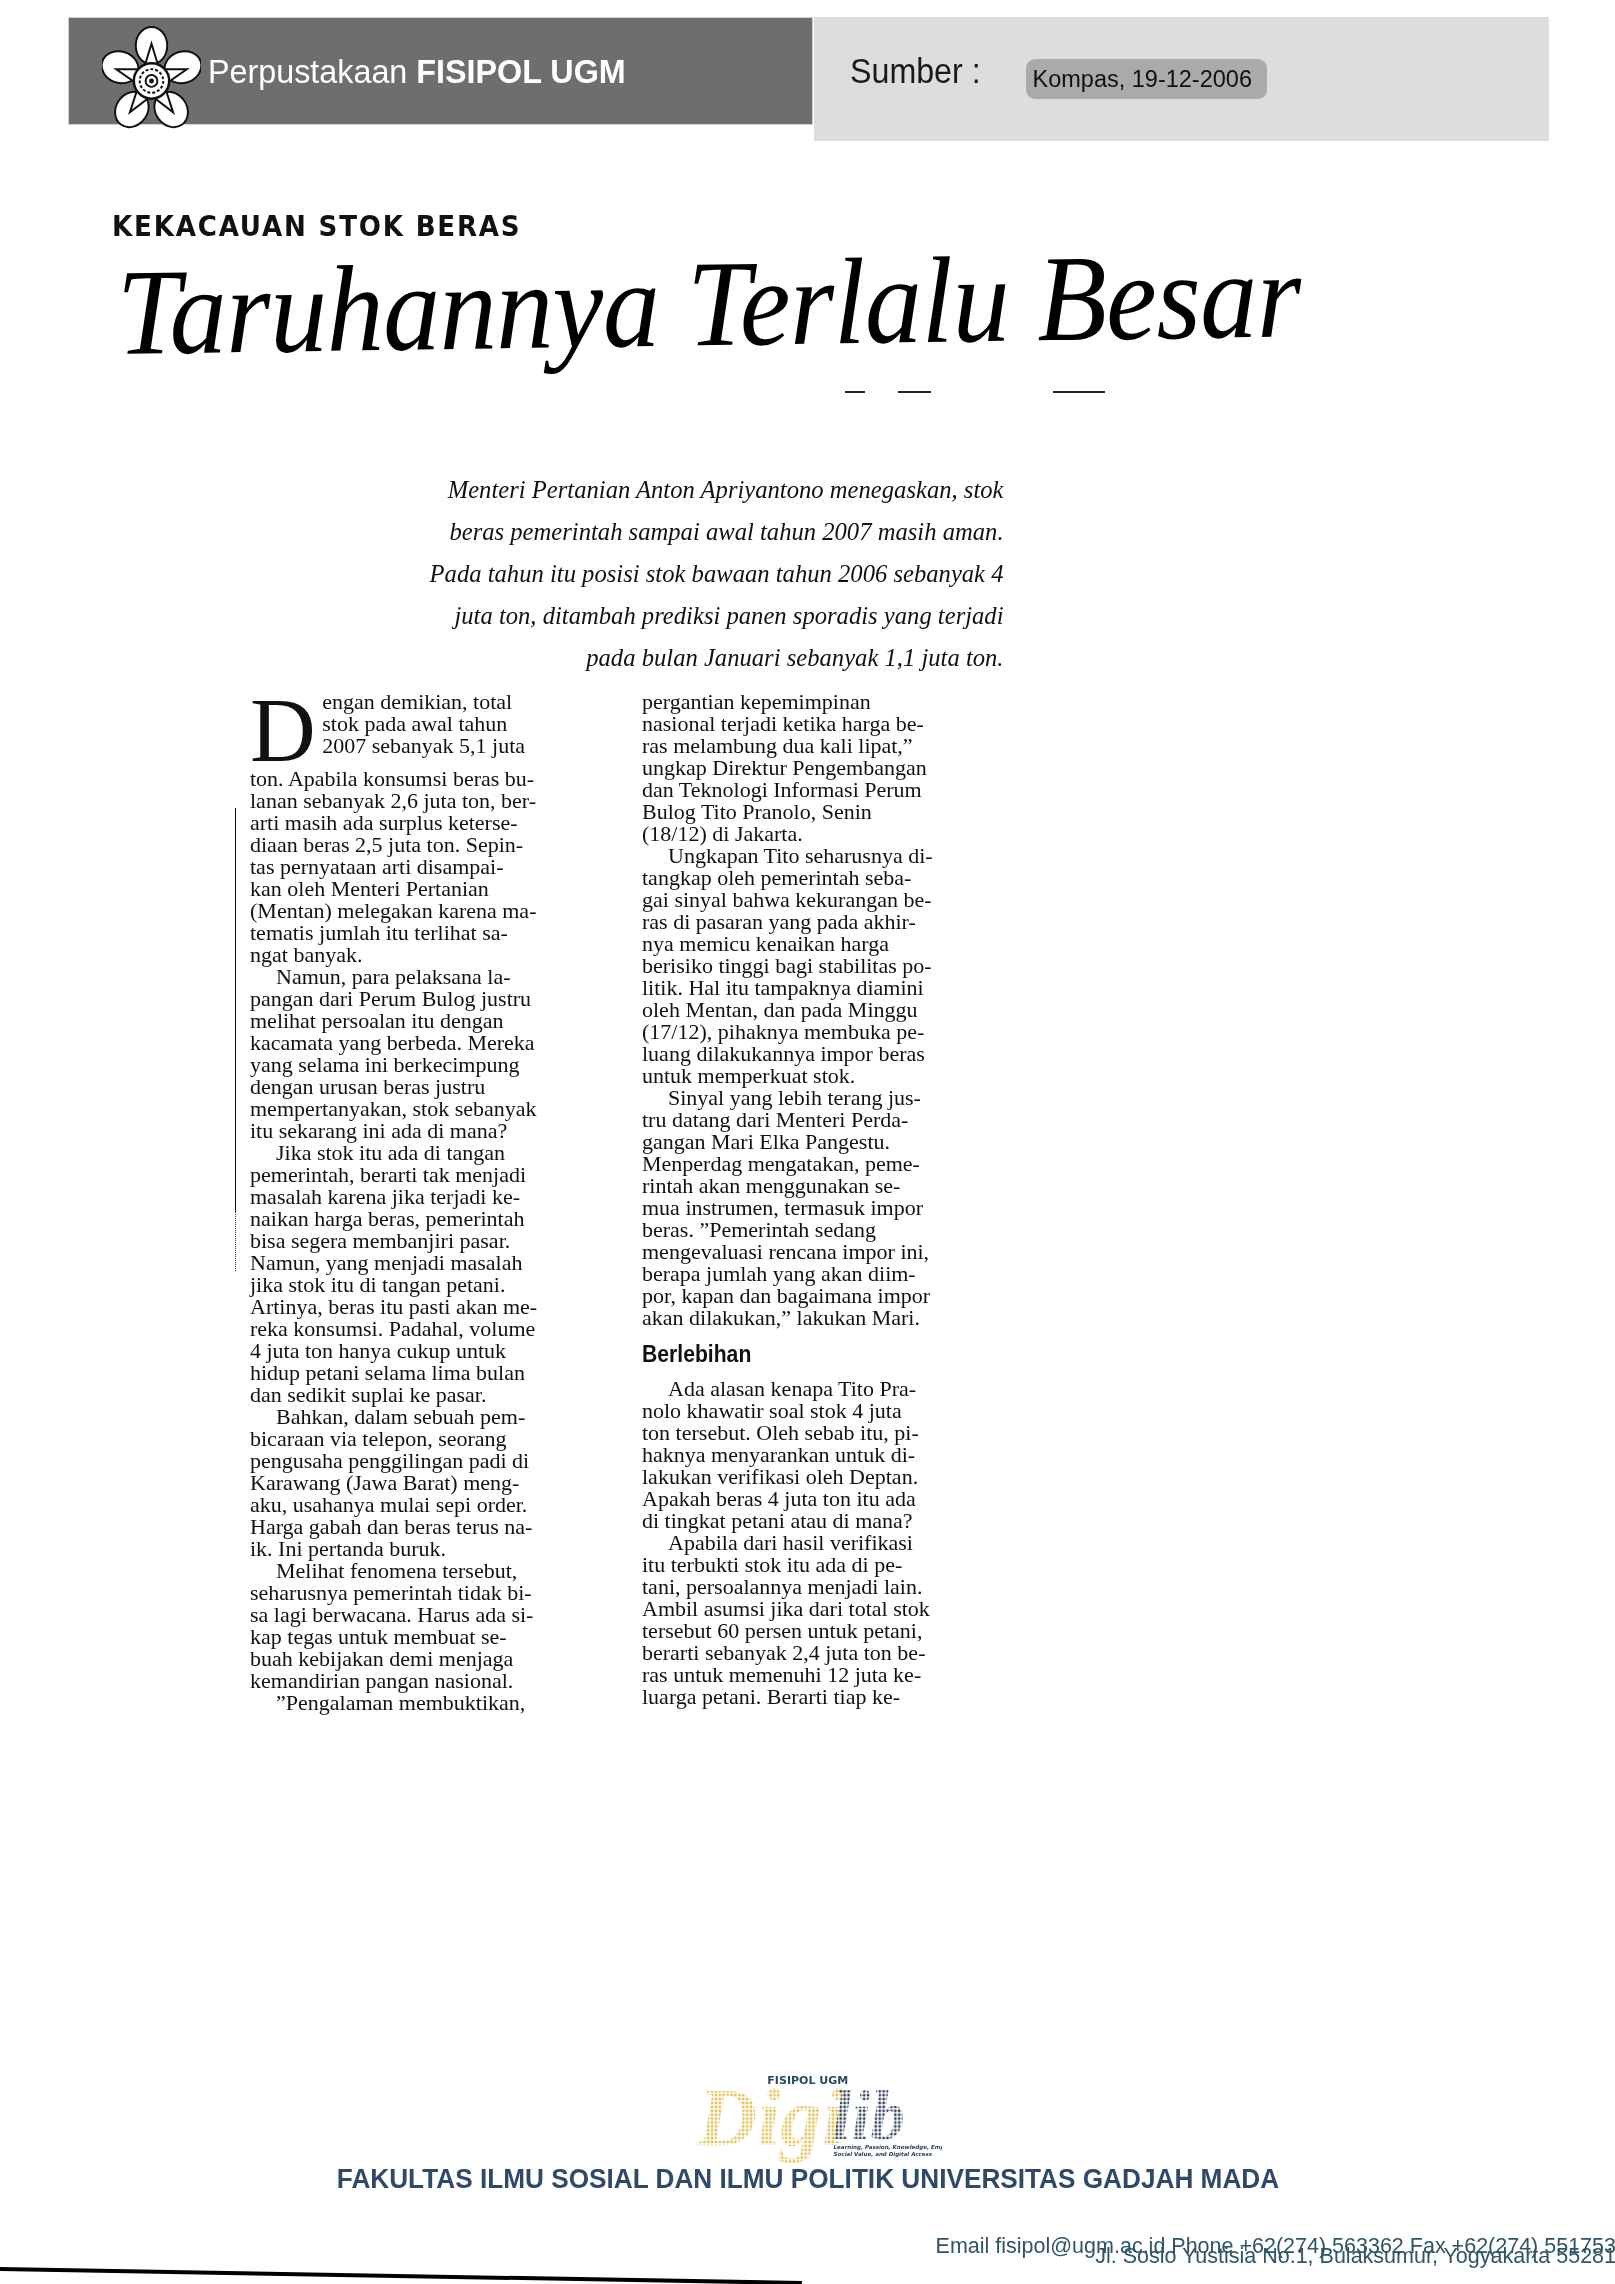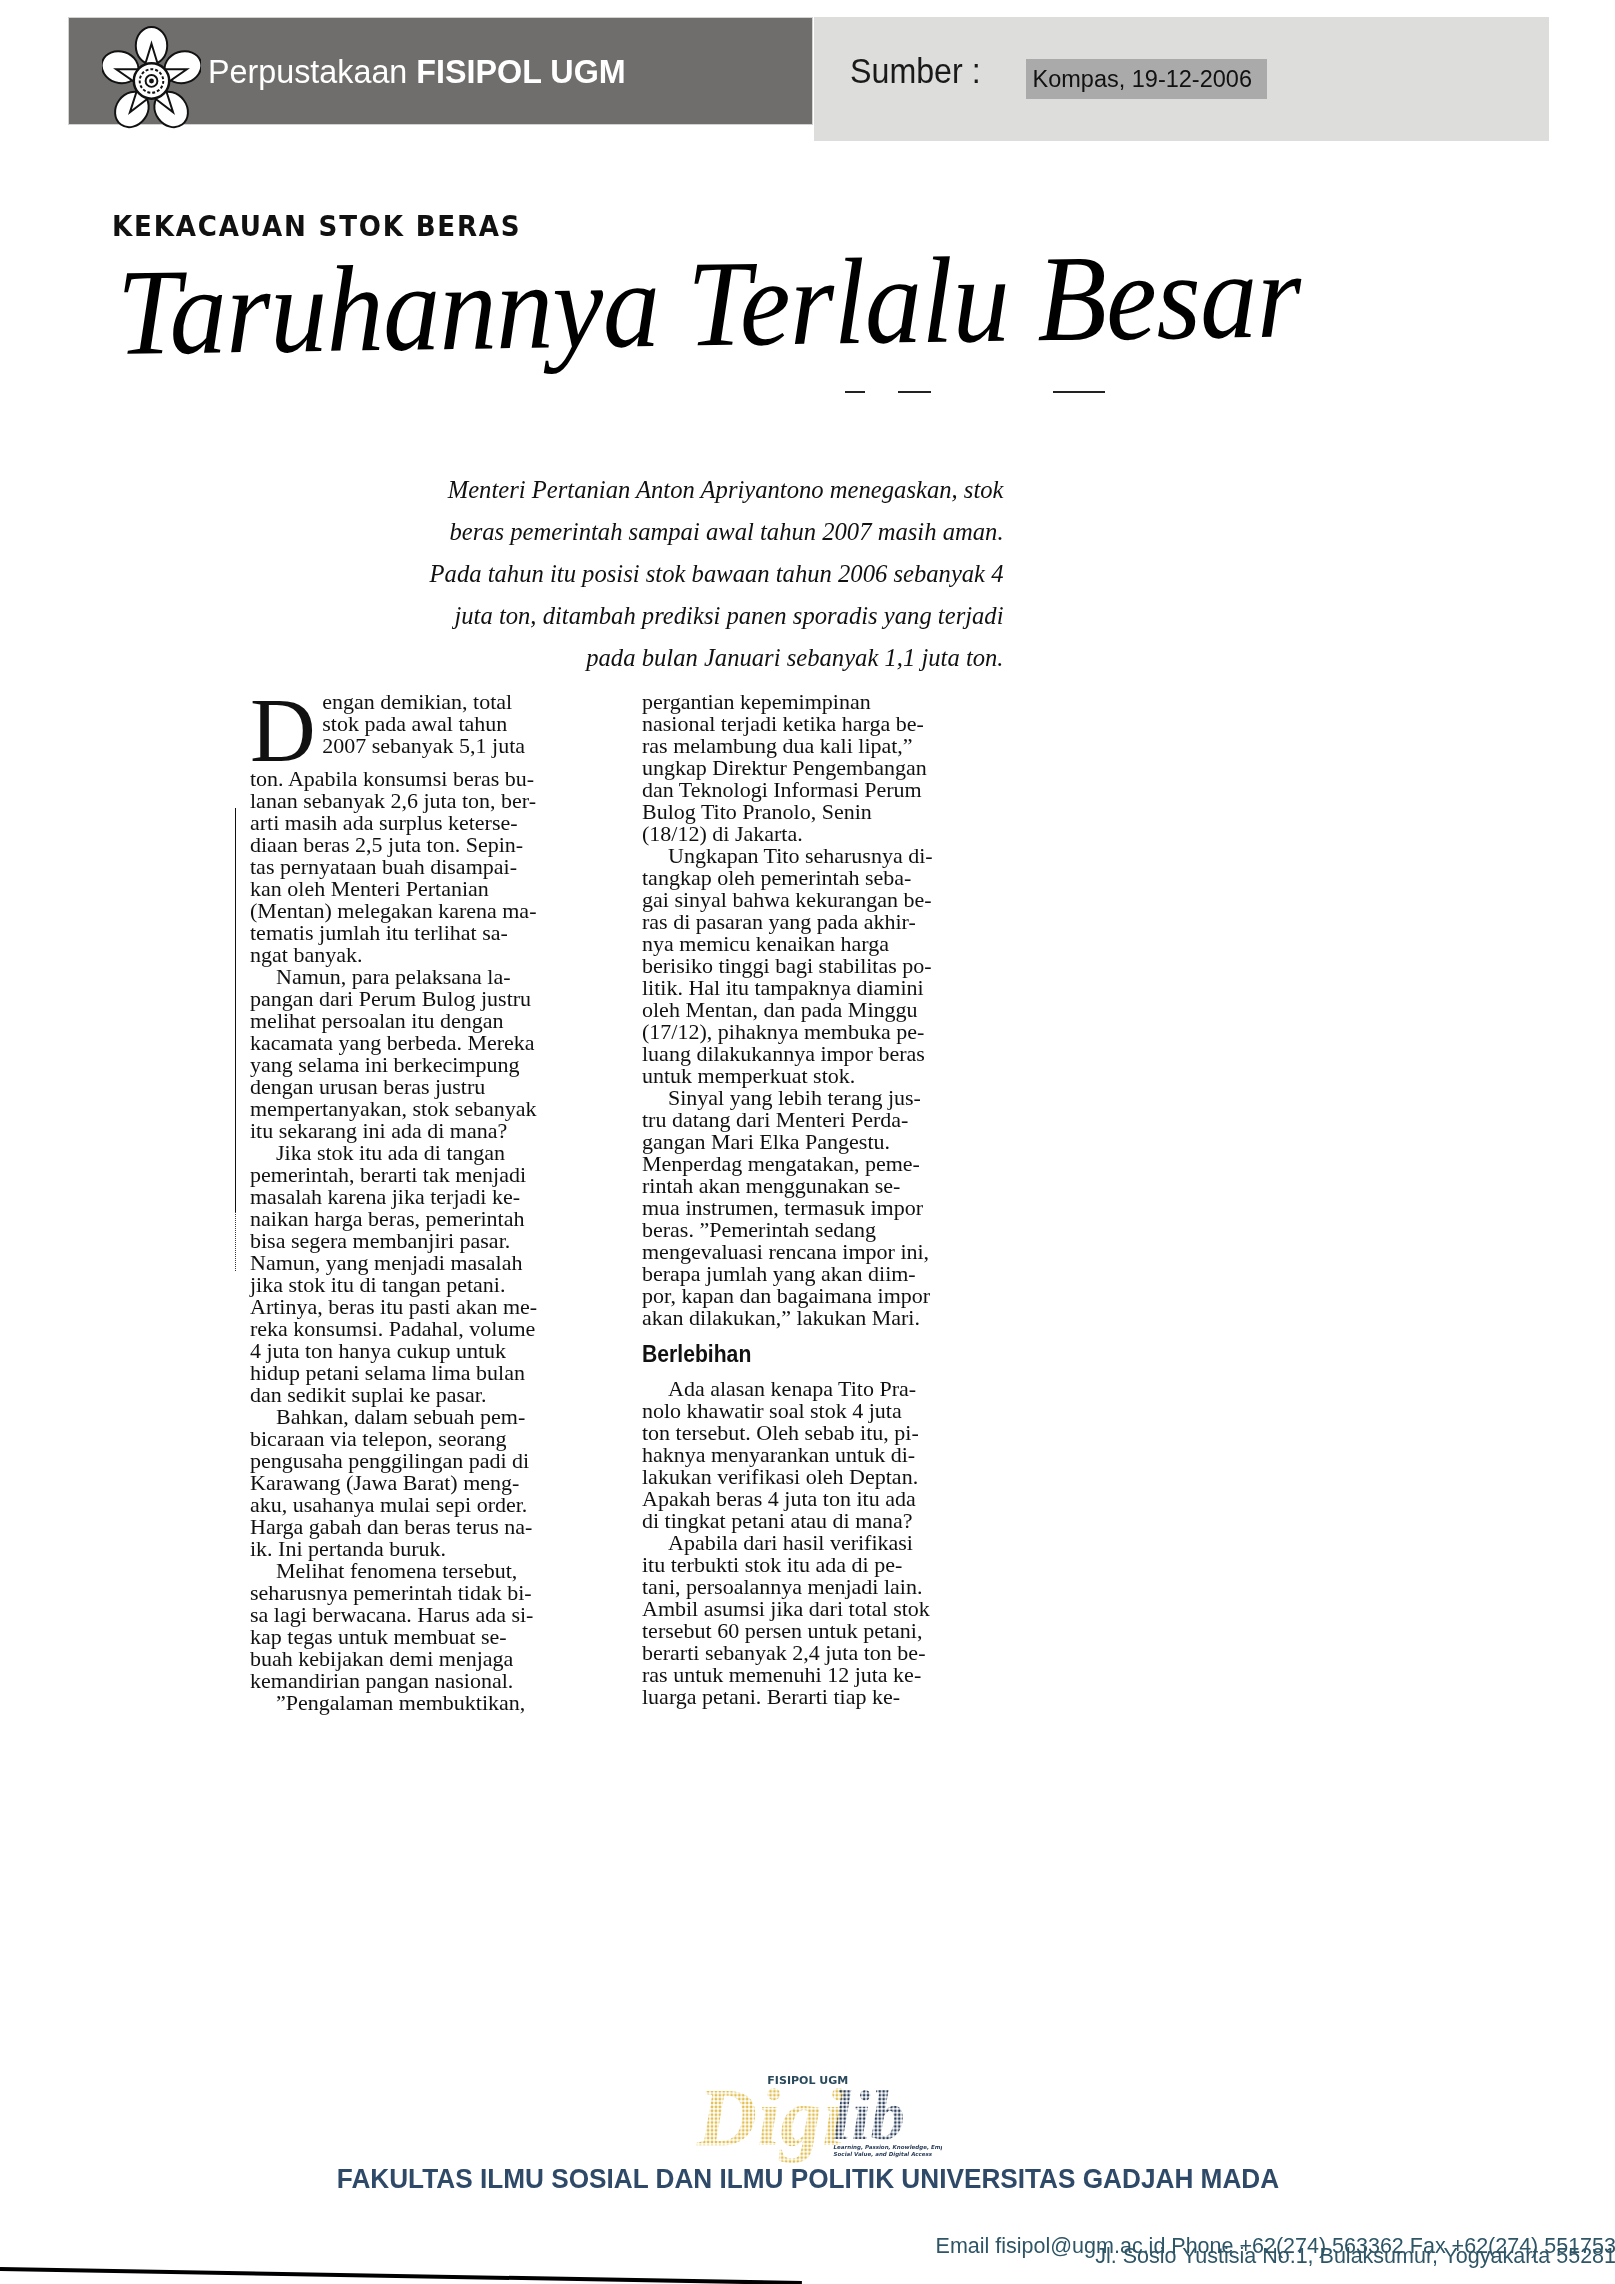--- a/index.html
+++ b/index.html
@@ -5,21 +5,21 @@
   html, body { margin: 0; padding: 0; background: #ffffff; }
   body { width: 1616px; height: 2284px; position: relative; overflow: hidden; font-family: "Liberation Serif", serif; color: #111; }
 
   
   .hdr-left { position: absolute; left: 68px; top: 17px; width: 745px; height: 108px; background: #6f6e6c; border: 1.3px solid #d2d2d2; box-sizing: border-box; }
   .hdr-right { position: absolute; left: 814px; top: 17px; width: 735px; height: 124px; background: #dddddc; }
   .logo { position: absolute; left: 33px; top: 7.8px; width: 99px; height: 108px; }
   .lib-title { position: absolute; left: 139px; top: 34px; font-family: "Liberation Sans", sans-serif; font-size: 34px; color: #ffffff; white-space: nowrap; transform: scaleX(0.95); transform-origin: left; }
   .lib-title b { font-weight: bold; }
   .sumber-label { position: absolute; left: 36px; top: 34px; font-family: "Liberation Sans", sans-serif; font-size: 35px; color: #1a1a1a; transform: scaleX(0.92); transform-origin: left; }
-  .sumber-value { position: absolute; left: 212px; top: 42px; width: 241px; height: 40px; background: #aaaaaa; font-family: "Liberation Sans", sans-serif; font-size: 23.5px; color: #111; line-height: 40px; padding-left: 6.5px; box-sizing: border-box; white-space: nowrap; }
+  .sumber-value { position: absolute; left: 212px; top: 42px; width: 241px; height: 40px; background: #aaaaaa; font-family: "Liberation Sans", sans-serif; font-size: 23.5px; color: #111; line-height: 40px; padding-left: 6.5px; box-sizing: border-box; white-space: nowrap; border-radius: 9px; }
 
   
   .kicker { position: absolute; left: 112px; top: 209px; font-family: "DejaVu Sans", sans-serif; font-weight: bold; font-size: 29px; letter-spacing: 2px; color: #111; transform: scaleX(0.9); transform-origin: left; }
   .headline { position: absolute; left: 117px; top: 242px; font-family: "Liberation Serif", serif; font-style: italic; font-size: 123px; color: #000; white-space: nowrap; transform: scaleX(0.93) rotate(-0.8deg); transform-origin: left; letter-spacing: -0.7px; }
   .rule-bits { position: absolute; top: 391px; height: 2px; background: #222; }
 
   .lead { position: absolute; left: 245px; top: 468px; width: 782px; font-family: "Liberation Serif", serif; font-style: italic; font-size: 25.4px; line-height: 42px; color: #111; text-align: right; }
   .lead span { display: block; white-space: nowrap; transform: scaleX(0.97); transform-origin: left; }
 
   
@@ -90,21 +90,21 @@
 <div class="col col1" id="col1">
   <span class="dropcap">D</span>
 <span class="ln cap-line">engan demikian, total</span>
     <span class="ln cap-line">stok pada awal tahun</span>
     <span class="ln cap-line">2007 sebanyak 5,1 juta</span>
     <div style="clear: both;"></div>
     <span class="ln">ton. Apabila konsumsi beras bu-</span>
     <span class="ln">lanan sebanyak 2,6 juta ton, ber-</span>
     <span class="ln">arti masih ada surplus keterse-</span>
     <span class="ln">diaan beras 2,5 juta ton. Sepin-</span>
-    <span class="ln">tas pernyataan buah disampai-</span>
+    <span class="ln">tas pernyataan arti disampai-</span>
     <span class="ln">kan oleh Menteri Pertanian</span>
     <span class="ln">(Mentan) melegakan karena ma-</span>
     <span class="ln">tematis jumlah itu terlihat sa-</span>
     <span class="ln">ngat banyak.</span>
     <span class="ln ind">Namun, para pelaksana la-</span>
     <span class="ln">pangan dari Perum Bulog justru</span>
     <span class="ln">melihat persoalan itu dengan</span>
     <span class="ln">kacamata yang berbeda. Mereka</span>
     <span class="ln">yang selama ini berkecimpung</span>
     <span class="ln">dengan urusan beras justru</span>

